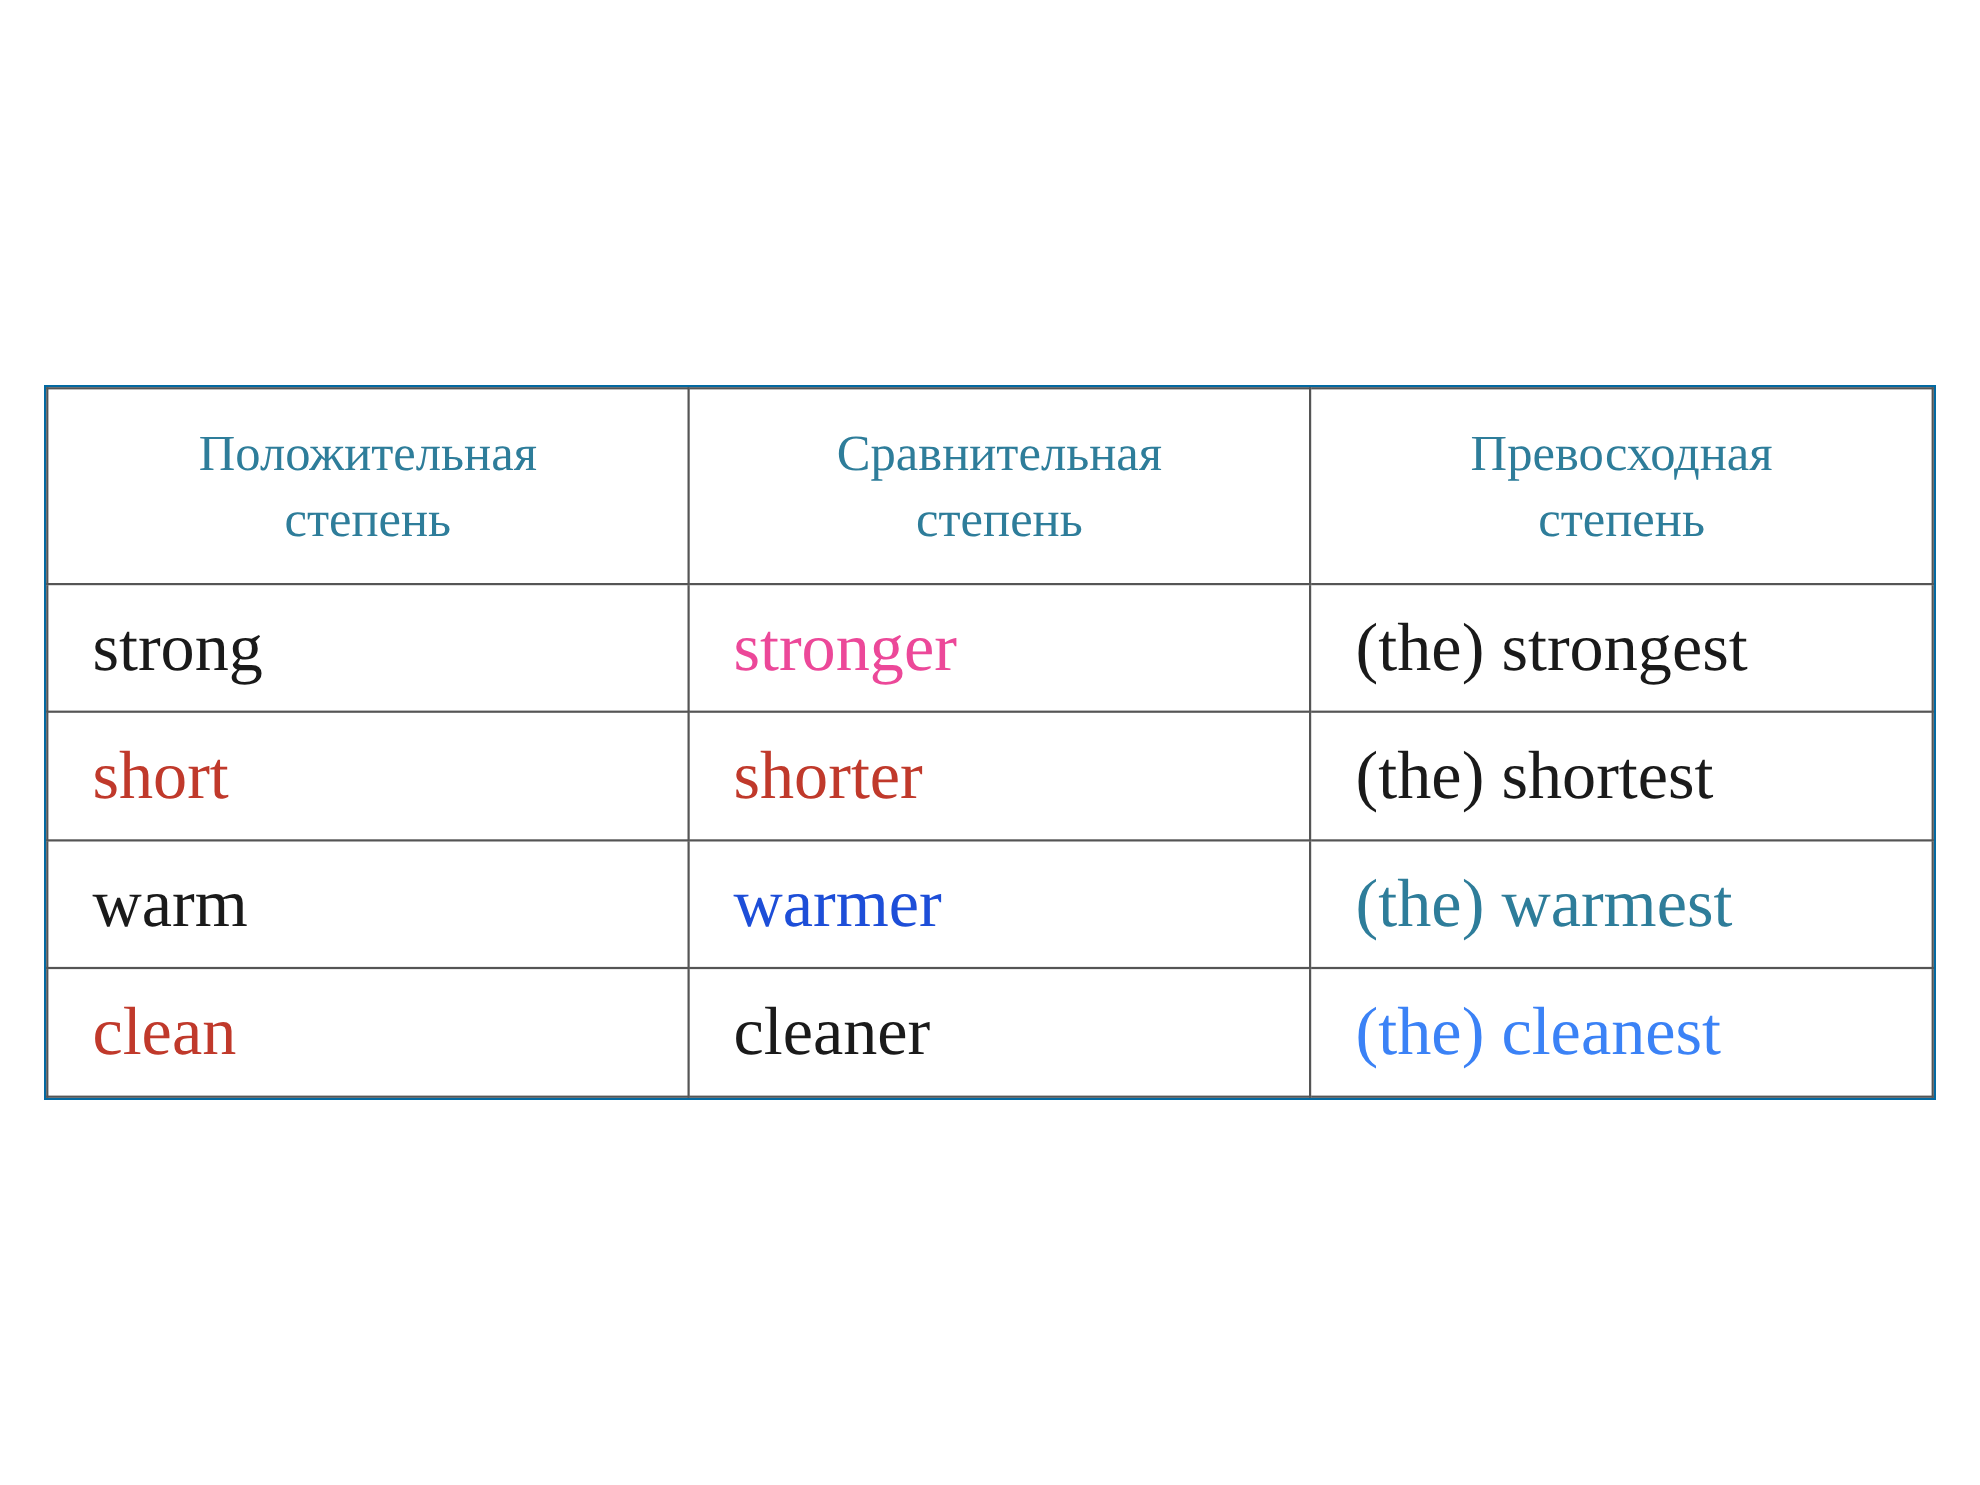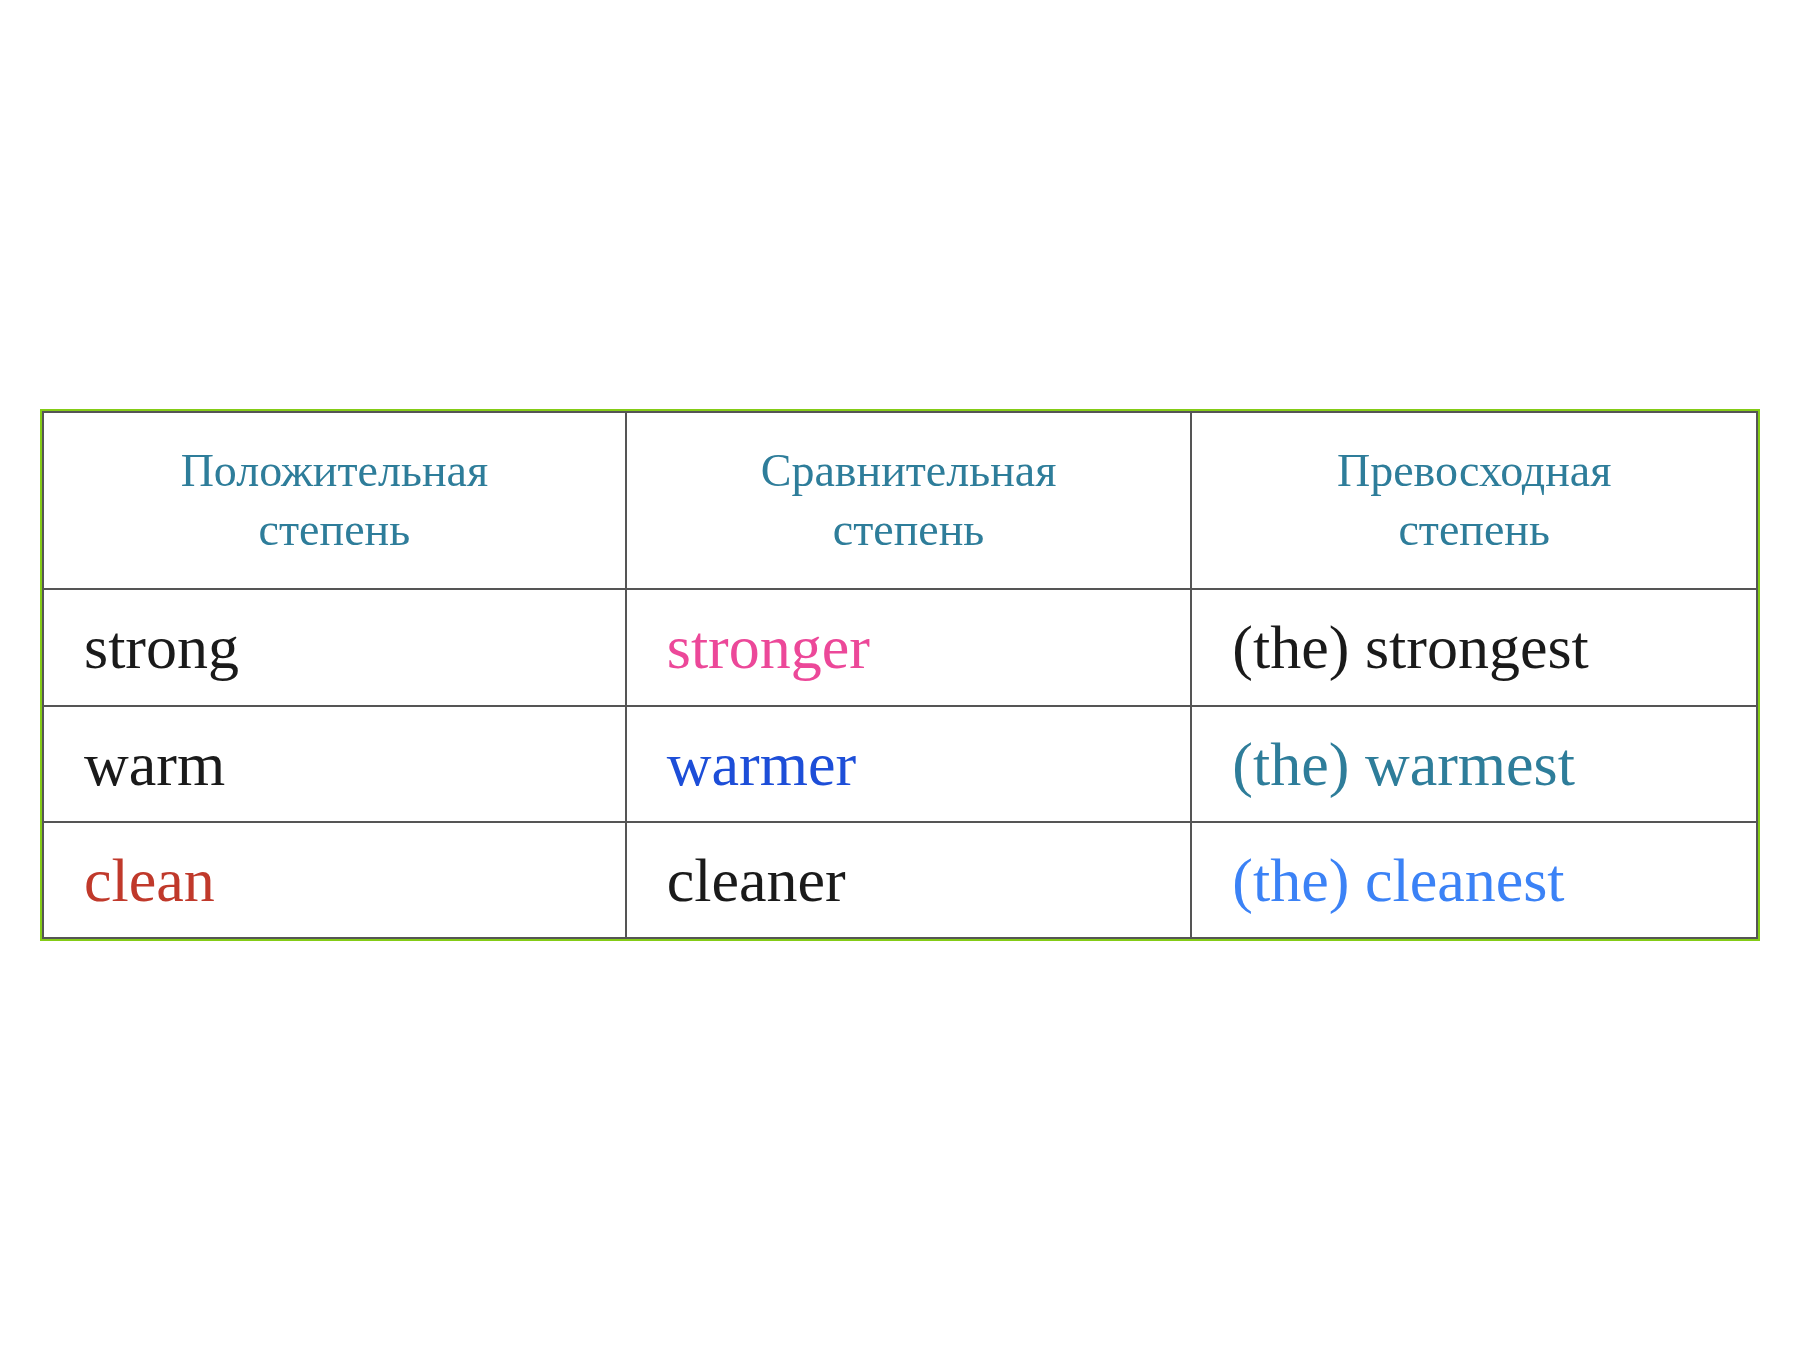--- a/index.html
+++ b/index.html
@@ -13,21 +13,21 @@
       display: flex;
       justify-content: center;
       align-items: center;
       width: 1800px;
       height: 1350px;
       font-family: Georgia, 'Times New Roman', serif;
     }
 
     .table-wrapper {
       width: 1720px;
-      border: 2px solid #84cc16;
+      border: 2px solid #0369a1;
     }
 
     table {
       width: 100%;
       border-collapse: collapse;
     }
 
     thead tr th {
       border: 2px solid #555;
       padding: 28px 20px;
@@ -82,20 +82,25 @@
         </th>
       </tr>
     </thead>
     <tbody id="table-body">
     <tr>
           <td style="color: rgb(26, 26, 26);">strong</td>
           <td style="color: #ec4899;">stronger</td>
           <td style="color: rgb(26, 26, 26);">(the) strongest</td>
         </tr>
         <tr>
+          <td style="color: rgb(192, 57, 43);">short</td>
+          <td style="color: rgb(192, 57, 43);">shorter</td>
+          <td style="color: rgb(26, 26, 26);">(the) shortest</td>
+        </tr>
+        <tr>
           <td style="color: rgb(26, 26, 26);">warm</td>
           <td style="color: #1d4ed8;">warmer</td>
           <td style="color: rgb(46, 125, 154);">(the) warmest</td>
         </tr>
         <tr>
           <td style="color: rgb(192, 57, 43);">clean</td>
           <td style="color: rgb(26, 26, 26);">cleaner</td>
           <td style="color: #3b82f6;">(the) cleanest</td>
         </tr>
       </tbody>

